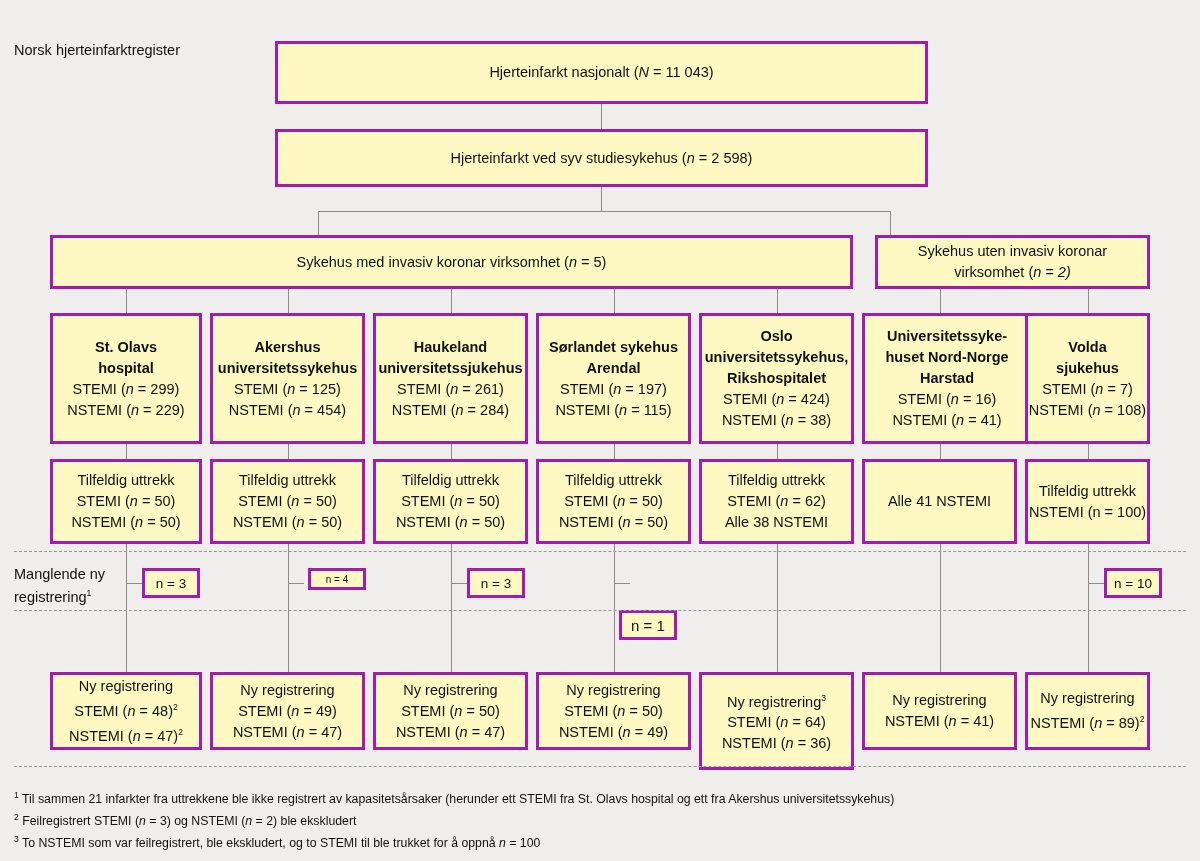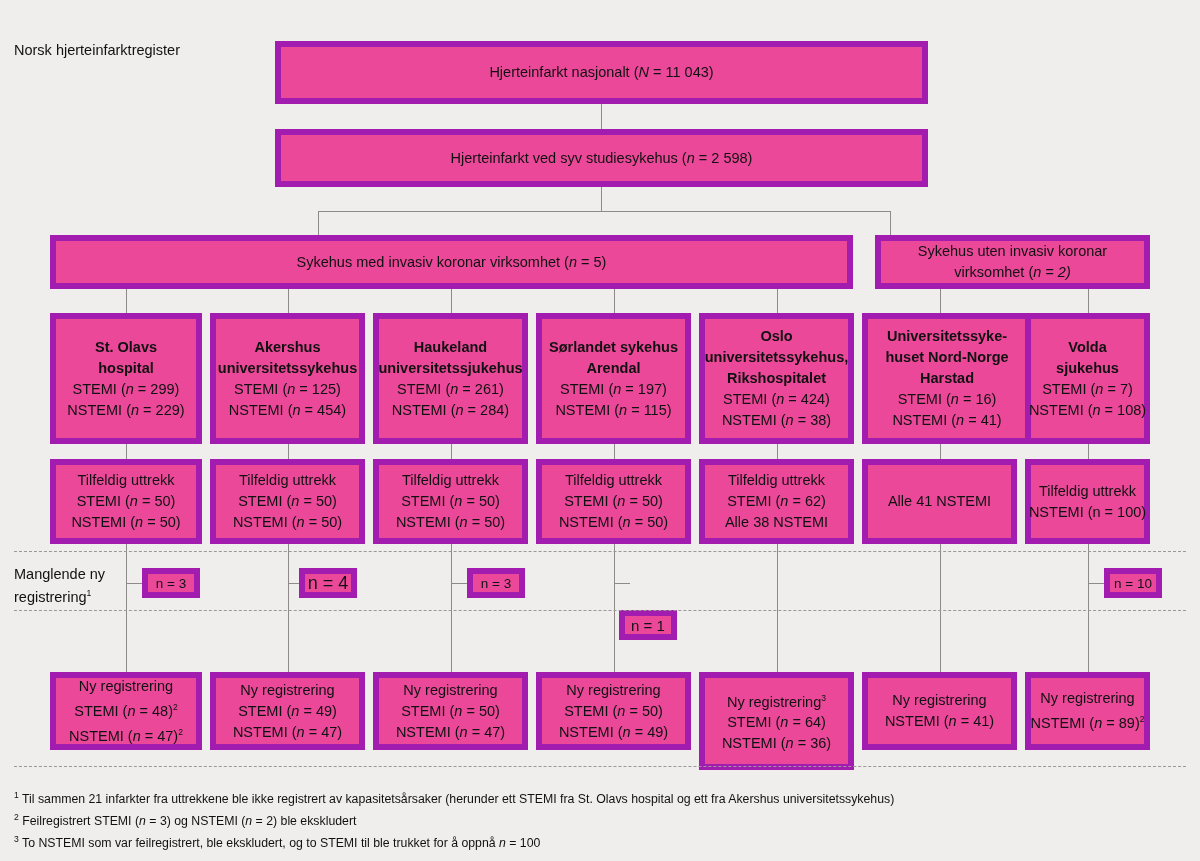--- a/index.html
+++ b/index.html
@@ -8,22 +8,22 @@
     background:#f0eeec;
     font-family:"Liberation Sans", sans-serif;
     color:#111111;
     overflow:hidden;
   }
   #root{position:relative;width:1200px;height:861px;}
 
   
   .box{
     position:absolute;
-    background:#ec4899;
-    border:6px solid #a21caf;
+    background:#fef9c3;
+    border:3px solid #a21caf;
     box-sizing:border-box;
     display:flex;flex-direction:column;
     align-items:center;justify-content:center;
     text-align:left;
     font-size:14.5px;
     line-height:21px;
   }
   .box .ln{display:block;white-space:nowrap;}
   .box .hd{font-weight:bold;}
 
@@ -116,21 +116,21 @@
         <span class="ln">NSTEMI (<i>n</i> = 454)</span>
       </div>
       <div class="v" style="left:288px;top:444px;height:15px;"></div>
       <div class="box" style="left:210px;top:459px;width:155px;height:85px;">
         <span class="ln">Tilfeldig uttrekk</span>
         <span class="ln">STEMI (<i>n</i> = 50)</span>
         <span class="ln">NSTEMI (<i>n</i> = 50)</span>
       </div>
       <div class="v" style="left:288px;top:544px;height:128px;"></div>
       <div class="h" style="left:289px;top:583px;width:15px;"></div>
-      <div class="box" style="left:299px;top:568px;width:58px;height:30px;font-size:18px;">
+      <div class="box" style="left:308px;top:568px;width:58px;height:22px;font-size:10px;">
         <span class="ln">n = 4</span>
       </div>
       <div class="box" style="left:210px;top:672px;width:155px;height:78px;">
         <span class="ln">Ny registrering</span>
         <span class="ln">STEMI (<i>n</i> = 49)</span>
         <span class="ln">NSTEMI (<i>n</i> = 47)</span>
       </div>
       <div class="v" style="left:451px;top:289px;height:24px;"></div>
       <div class="box" style="left:373px;top:313px;width:155px;height:131px;">
         <span class="ln hd">Haukeland</span>

